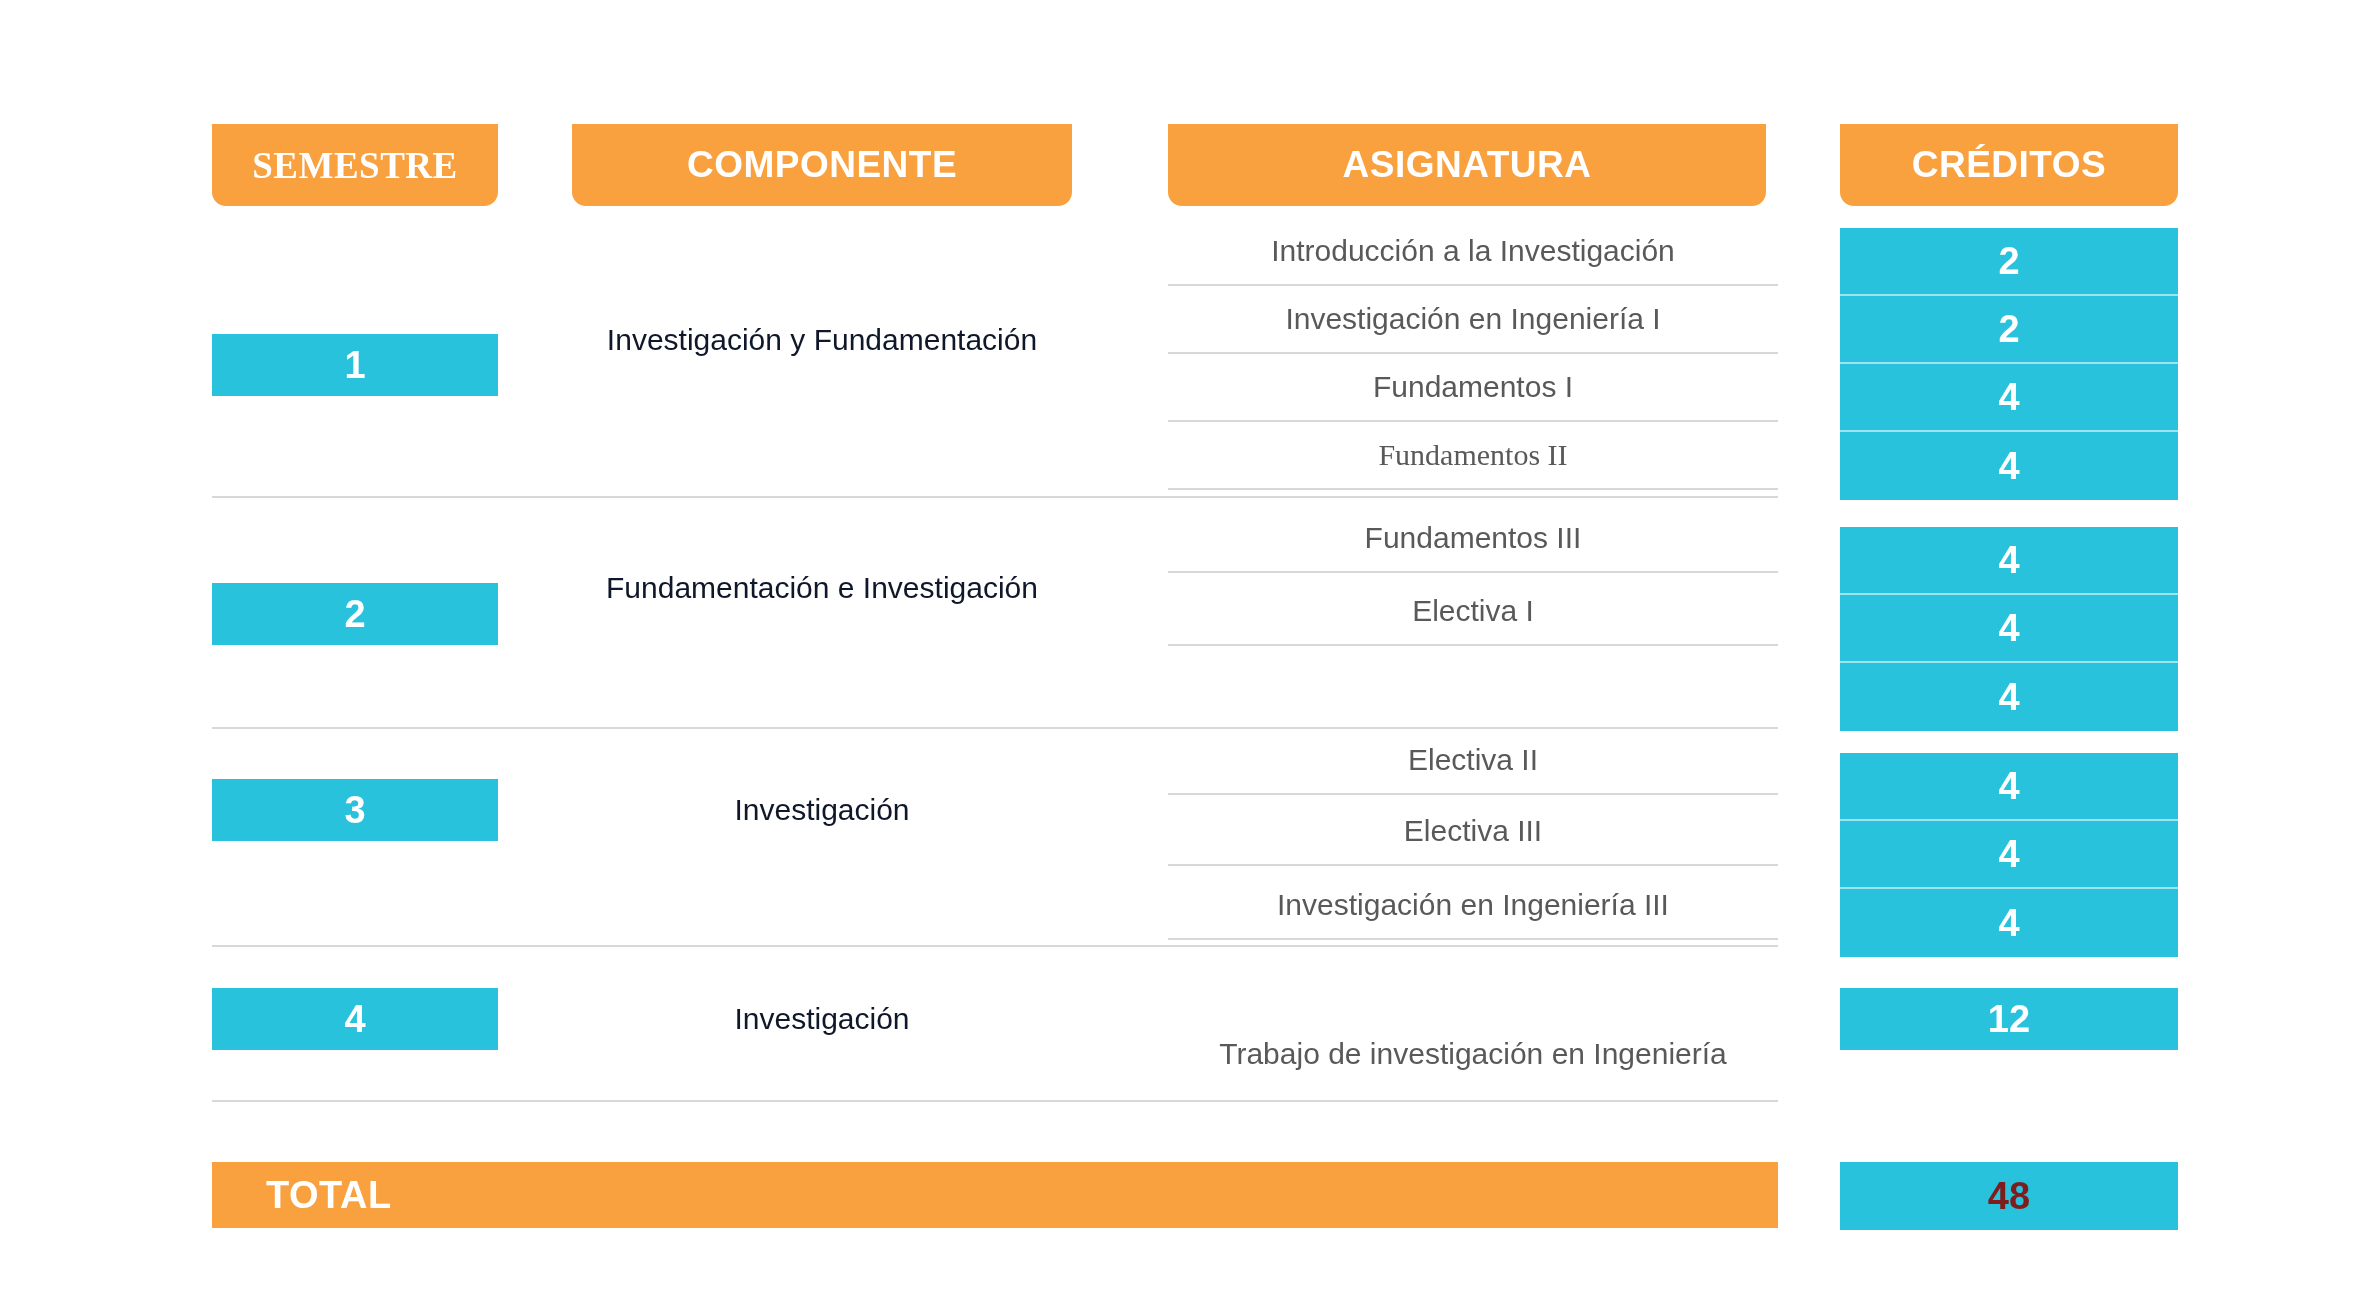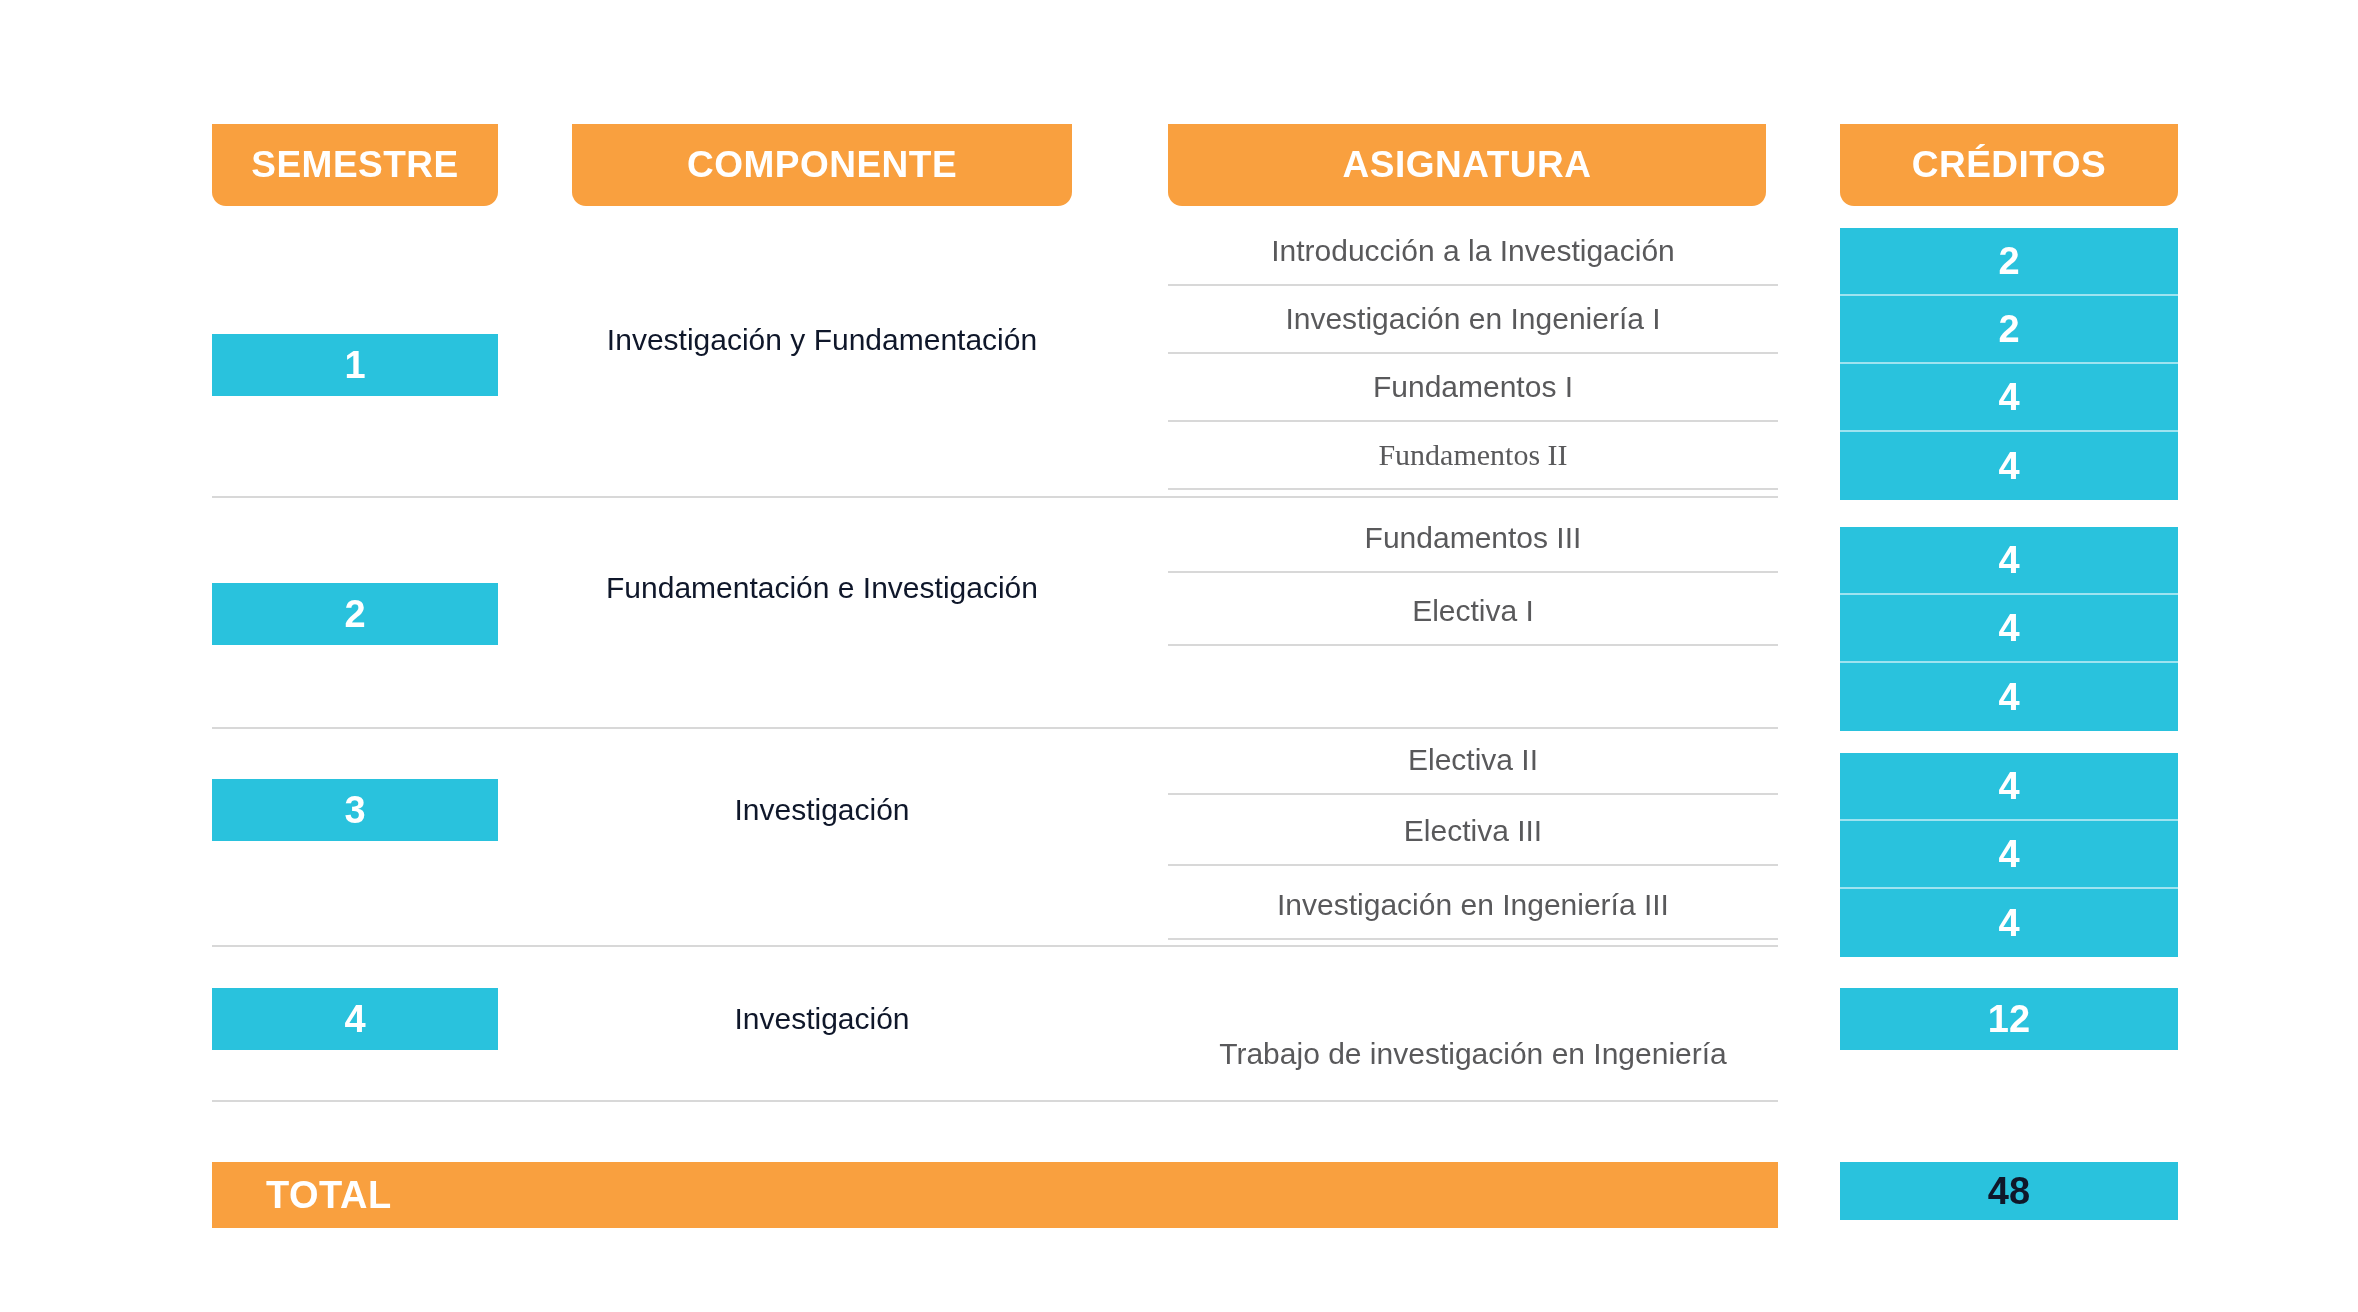--- a/index.html
+++ b/index.html
@@ -37,21 +37,21 @@
     border-radius: 0 0 14px 14px;
     color: #ffffff;
     font-size: 37px;
     font-weight: bold;
     letter-spacing: 0.5px;
     display: flex;
     align-items: center;
     justify-content: center;
     box-sizing: border-box;
   }
-  .hdr.sem  { border-radius: 0 0 14px 14px; }
+  .hdr.sem  { border-radius: 0 0 14px 14px; font-family: Liberation Serif, serif; }
 
   
   .sem-chip {
     position: absolute;
     left: 212px;
     width: 286px;
     background: #29C2DD;
     color: #ffffff;
     font-size: 38px;
     font-weight: bold;
@@ -130,23 +130,23 @@
     align-items: center;
     padding-left: 54px;
     box-sizing: border-box;
     letter-spacing: 0.5px;
   }
   .total-cred {
     position: absolute;
     left: 1840px;
     top: 1162px;
     width: 338px;
-    height: 58px;
+    height: 68px;
     background: #29C2DD;
-    color: #0f172a;
+    color: #7f1d1d;
     font-size: 38px;
     font-weight: bold;
     display: flex;
     align-items: center;
     justify-content: center;
   }
 </style>
 </head>
 <body>
 

